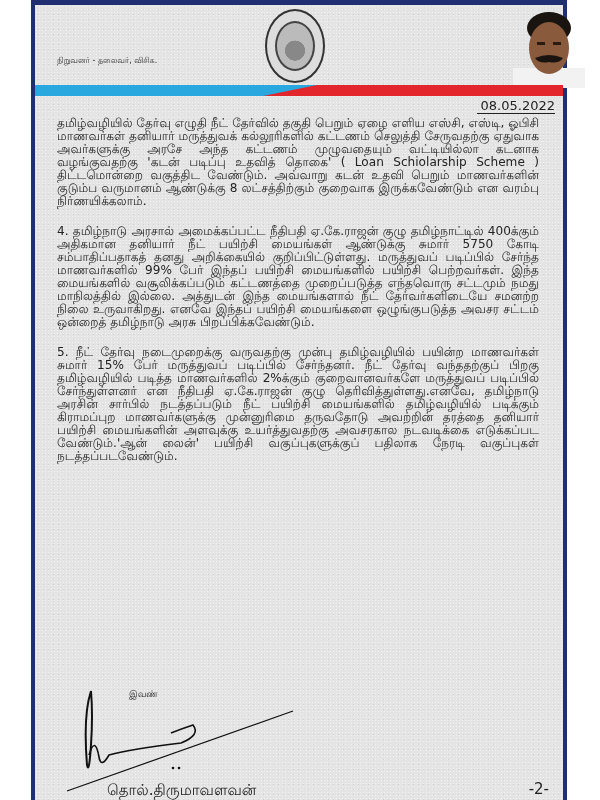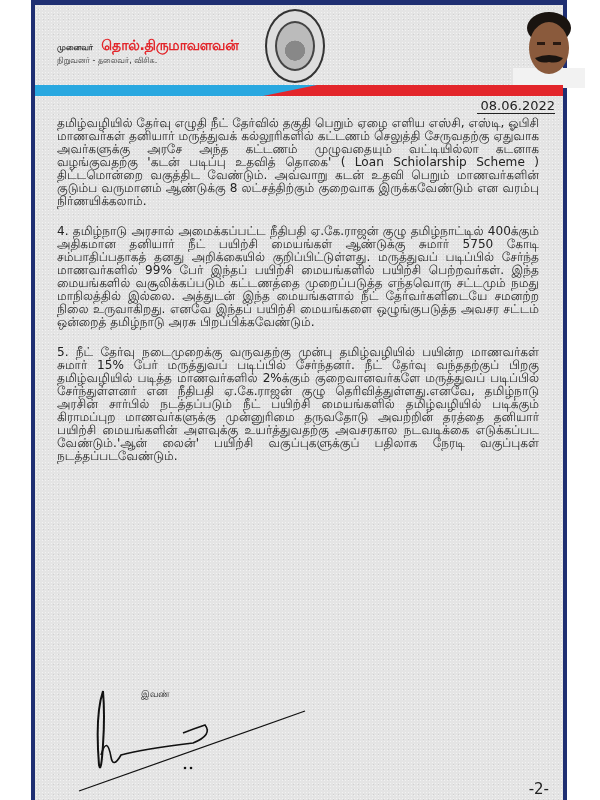--- a/index.html
+++ b/index.html
@@ -36,69 +36,66 @@
     clip-path:polygon(18% 0,100% 0,100% 100%,0 100%); }
   .date {
     position:absolute; right:8px; top:93px; font-size:13px; color:#222;
     border-bottom:1px solid #222; line-height:15px; padding-left:4px;
   }
   .body-text {
     position:absolute; left:22px; top:112px; width:482px;
     font-size:12.1px; line-height:13px; color:#222; text-align:justify;
   }
   .para { margin:0 0 17px 0; }
-  .sig-area { position:absolute; left:38px; top:680px; width:260px; height:110px; }
+  .sig-area { position:absolute; left:26px; top:680px; width:260px; height:110px; }
   .sig-label { position:absolute; left:68px; top:4px; font-size:9px; color:#222; }
   .sig-name { position:absolute; left:46px; top:96px; font-size:15px; color:#222; white-space:nowrap; }
   .page-num { position:absolute; right:14px; top:775px; font-size:15px; color:#222; }
 </style>
 </head>
 <body>
 
 <div class="frame">
 
   <div class="header">
-    <div class="hd-title-row">
-      <span class="hd-prefix">முனைவர்</span>
-      <span class="hd-name"><span>தொல்.</span><span>திருமாவளவன்</span></span>
-    </div>
     <div class="hd-sub">நிறுவனர் - தலைவர், விசிக.</div>
 
     <div class="logo">
       <div class="logo-inner"></div>
     </div>
 
     <div class="photo">
       <svg width="72" height="80" viewBox="0 0 72 80">
         <rect x="0" y="60" width="72" height="20" fill="#f2f2f2"></rect>
         <ellipse cx="36" cy="20" rx="22" ry="16" fill="#1a1410"></ellipse>
         <ellipse cx="36" cy="40" rx="20" ry="26" fill="#8a5a3c"></ellipse>
         <path d="M22 50 Q36 44 50 50 Q46 56 36 54 Q26 56 22 50Z" fill="#1a1410"></path>
         <rect x="24" y="34" width="8" height="3" fill="#2a1a12"></rect>
         <rect x="40" y="34" width="8" height="3" fill="#2a1a12"></rect>
       </svg>
     </div>
 
     <div class="stripe-blue"></div>
     <div class="stripe-red"></div>
 
-    <div class="date">08.06.2022</div>
+    <div class="date">08.05.2022</div>
   </div>
 
   <div class="body-text">
     <p class="para">தமிழ்வழியில் தேர்வு எழுதி நீட் தேர்வில் தகுதி பெறும் ஏழை எளிய எஸ்சி, எஸ்டி, ஓபிசி மாணவர்கள் தனியார் மருத்துவக் கல்லூரிகளில் கட்டணம் செலுத்தி சேருவதற்கு ஏதுவாக அவர்களுக்கு அரசே அந்த கட்டணம் முழுவதையும் வட்டியில்லா கடனாக வழங்குவதற்கு 'கடன் படிப்பு உதவித் தொகை' ( Loan Schiolarship Scheme ) திட்டமொன்றை வகுத்திட வேண்டும். அவ்வாறு கடன் உதவி பெறும் மாணவர்களின் குடும்ப வருமானம் ஆண்டுக்கு 8 லட்சத்திற்கும் குறைவாக இருக்கவேண்டும் என வரம்பு நிர்ணயிக்கலாம்.</p>
     <p class="para">4. தமிழ்நாடு அரசால் அமைக்கப்பட்ட நீதிபதி ஏ.கே.ராஜன் குழு தமிழ்நாட்டில் 400க்கும் அதிகமான தனியார் நீட் பயிற்சி மையங்கள் ஆண்டுக்கு சுமார் 5750 கோடி சம்பாதிப்பதாகத் தனது அறிக்கையில் குறிப்பிட்டுள்ளது. மருத்துவப் படிப்பில் சேர்ந்த மாணவர்களில் 99% பேர் இந்தப் பயிற்சி மையங்களில் பயிற்சி பெற்றவர்கள். இந்த மையங்களில் வசூலிக்கப்படும் கட்டணத்தை முறைப்படுத்த எந்தவொரு சட்டமும் நமது மாநிலத்தில் இல்லை. அத்துடன் இந்த மையங்களால் நீட் தேர்வர்களிடையே சமனற்ற நிலை உருவாகிறது. எனவே இந்தப் பயிற்சி மையங்களை ஒழுங்குபடுத்த அவசர சட்டம் ஒன்றைத் தமிழ்நாடு அரசு பிறப்பிக்கவேண்டும்.</p>
     <p class="para">5. நீட் தேர்வு நடைமுறைக்கு வருவதற்கு முன்பு தமிழ்வழியில் பயின்ற மாணவர்கள் சுமார் 15% பேர் மருத்துவப் படிப்பில் சேர்ந்தனர். நீட் தேர்வு வந்ததற்குப் பிறகு தமிழ்வழியில் படித்த மாணவர்களில் 2%க்கும் குறைவானவர்களே மருத்துவப் படிப்பில் சேர்ந்துள்ளனர் என நீதிபதி ஏ.கே.ராஜன் குழு தெரிவித்துள்ளது.எனவே, தமிழ்நாடு அரசின் சார்பில் நடத்தப்படும் நீட் பயிற்சி மையங்களில் தமிழ்வழியில் படிக்கும் கிராமப்புற மாணவர்களுக்கு முன்னுரிமை தருவதோடு அவற்றின் தரத்தை தனியார் பயிற்சி மையங்களின் அளவுக்கு உயர்த்துவதற்கு அவசரகால நடவடிக்கை எடுக்கப்பட வேண்டும்.'ஆன் லைன்' பயிற்சி வகுப்புகளுக்குப் பதிலாக நேரடி வகுப்புகள் நடத்தப்படவேண்டும்.</p>
   </div>
 
   <div class="sig-area">
     <div class="sig-label">இவண்</div>
     <svg width="260" height="110" viewBox="0 0 260 110" style="position:absolute;left:0;top:0;">
       <path d="M30 6 Q22 30 26 80 Q28 90 30 60 Q32 30 30 6Z" fill="none" stroke="#111" stroke-width="2"></path>
       <path d="M28 70 Q34 50 38 72 Q40 84 48 70 Q70 64 120 58 Q140 50 132 40 Q120 44 110 48" fill="none" stroke="#111" stroke-width="1.6"></path>
       <path d="M6 106 Q120 66 232 26" fill="none" stroke="#111" stroke-width="1.2"></path>
       <circle cx="112" cy="83" r="1.3" fill="#111"></circle>
       <circle cx="118" cy="83" r="1.3" fill="#111"></circle>
     </svg>
+    <div class="sig-name">தொல்.திருமாவளவன்</div>
   </div>
 
   <div class="page-num">-2-</div>
 </div>
 
 </body></html>

